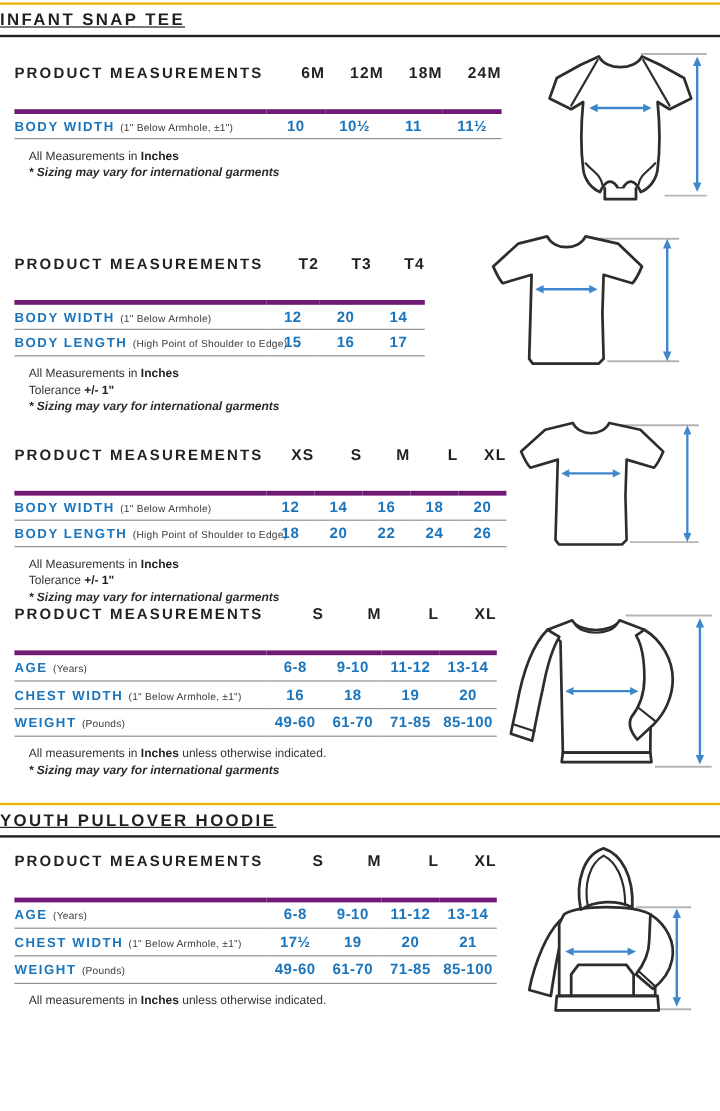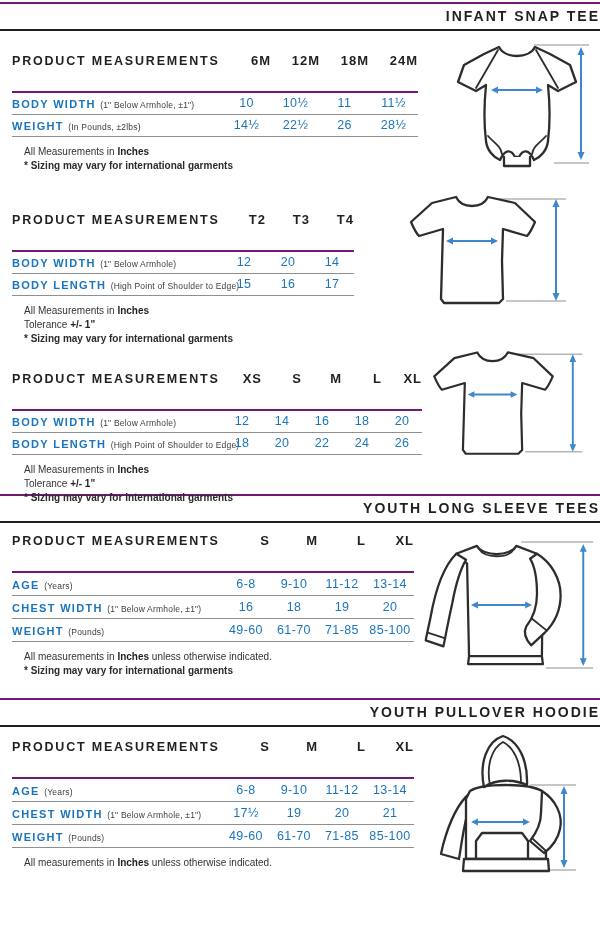--- a/index.html
+++ b/index.html
@@ -3,22 +3,22 @@
 <meta charset="utf-8">
 <style>
   *{margin:0;padding:0;box-sizing:border-box}
   html,body{width:600px}
   body{
     height:926px;background:#fff;color:#231f20;
     font-family:"Liberation Sans",sans-serif;
     position:relative;overflow:hidden;padding-top:2px;
   }
   .band{
-    border-top:2px solid #701a75;border-bottom:2px solid #231f20;
-    text-align:right;padding:4px 0 5px;
+    border-top:2px solid #eab308;border-bottom:2px solid #231f20;
+    text-align:left;padding:4px 0 5px;text-decoration:underline;
   }
   .band h2{font-size:14px;font-weight:bold;letter-spacing:2px;color:#231f20}
   .content{position:relative}
   .s1 .content{height:150px}
   .s2 .content{height:160px}
   .s3 .content{height:153px}
   .s4 .content{height:175px}
   .s5 .content{height:148px}
   .twrap{padding-left:12px}
   .s1 .twrap{padding-top:22px}
@@ -26,33 +26,33 @@
   .s3 .twrap{padding-top:30px}
   .s4 .twrap{padding-top:10px}
   .s5 .twrap{padding-top:12px}
   table.meas{border-collapse:collapse;table-layout:fixed}
   table.meas col.c-label{width:210px}
   .s1 table.meas{width:406px}.s1 col.c-val{width:49px}
   .s2 table.meas{width:342px}.s2 col.c-val{width:44px}
   .s3 table.meas{width:410px}.s3 col.c-val{width:40px}
   .s4 table.meas,.s5 table.meas{width:402px}
   .s4 col.c-val,.s5 col.c-val{width:48px}
-  thead th{border-bottom:2px solid #701a75;padding:0 0 23px}
+  thead th{border-bottom:4px solid #701a75;padding:0 0 23px}
   .th-label{text-align:left;font-size:12.5px;letter-spacing:1.8px;color:#231f20;white-space:nowrap}
   .th-col{text-align:right;font-size:13px;letter-spacing:1px;color:#231f20}
   tbody td{border-bottom:1.2px solid #8f8f8f;height:22px;vertical-align:middle}
   .s4 tbody td,.s5 tbody td{height:23px}
   .td-label{white-space:nowrap}
   .td-label .lbl{color:#1b75bc;font-weight:bold;font-size:11px;letter-spacing:1.3px}
   .td-label .note{font-size:8.5px;color:#3d3d3d;letter-spacing:.2px}
-  .td-val{color:#1b75bc;font-weight:normal;font-size:12.5px;text-align:center;letter-spacing:.4px}
+  .td-val{color:#1b75bc;font-weight:bold;font-size:12.5px;text-align:center;letter-spacing:.4px}
   .fns{margin:8px 0 0 12px}
   .fn{font-size:10px;line-height:14px;color:#333}
   .fn b{color:#231f20}
-  .fn.sizing{font-weight:bold;color:#2b2b2b}
+  .fn.sizing{font-style:italic;font-weight:bold;color:#2b2b2b}
   .illus{position:absolute}
   .s1 .illus{top:4px;right:4px}
   .s2 .illus{top:10px;right:26px}
   .s3 .illus{top:4px;right:10px}
   .s4 .illus{top:6px;right:0}
   .s5 .illus{top:0;right:4px}
   svg .garment{fill:#fff;stroke:#2d2d2d;stroke-width:2.3;stroke-linejoin:round;stroke-linecap:round}
   svg .seam{fill:none;stroke:#2d2d2d;stroke-width:1.8;stroke-linecap:round}
   svg .arrow-line{stroke:#3f87cd;stroke-width:2}
   svg .arrow-head{fill:#3f87cd}
@@ -85,27 +85,20 @@
           </tr>
         </thead>
         <tbody>
           <tr>
             <td class="td-label"><span class="lbl">BODY WIDTH</span> <span class="note">(1" Below Armhole, ±1")</span></td>
             <td class="td-val">10</td>
             <td class="td-val">10½</td>
             <td class="td-val">11</td>
             <td class="td-val">11½</td>
           </tr>
-          <tr>
-            <td class="td-label"><span class="lbl">WEIGHT</span> <span class="note">(In Pounds, ±2lbs)</span></td>
-            <td class="td-val">14½</td>
-            <td class="td-val">22½</td>
-            <td class="td-val">26</td>
-            <td class="td-val">28½</td>
-          </tr>
         </tbody>
       </table>
       <div class="fns">
         <p class="fn"><span>All Measurements in </span><b>Inches</b><span></span></p>
         <p class="fn sizing">* Sizing may vary for international garments</p>
       </div>
     </div>
     <div class="illus">
       <svg width="158" height="140" viewBox="0 0 158 140">
         <line class="guide" x1="96" y1="10" x2="151" y2="10"></line>
@@ -251,23 +244,20 @@
           <line class="arrow-line" x1="162" y1="15" x2="162" y2="103"></line>
           <polygon class="arrow-head" points="162,8 158.5,16 165.5,16"></polygon>
           <polygon class="arrow-head" points="162,110 158.5,102 165.5,102"></polygon>
         </g>
       </svg>
     </div>
   </div>
 </section>
 
 <section class="sec s4">
-  <div class="band">
-    <h2>YOUTH LONG SLEEVE TEES</h2>
-  </div>
   <div class="content">
     <div class="twrap">
       <table class="meas">
         <colgroup>
             <col class="c-label">
             <col class="c-val">
             <col class="c-val">
             <col class="c-val">
             <col class="c-val">
           </colgroup>

